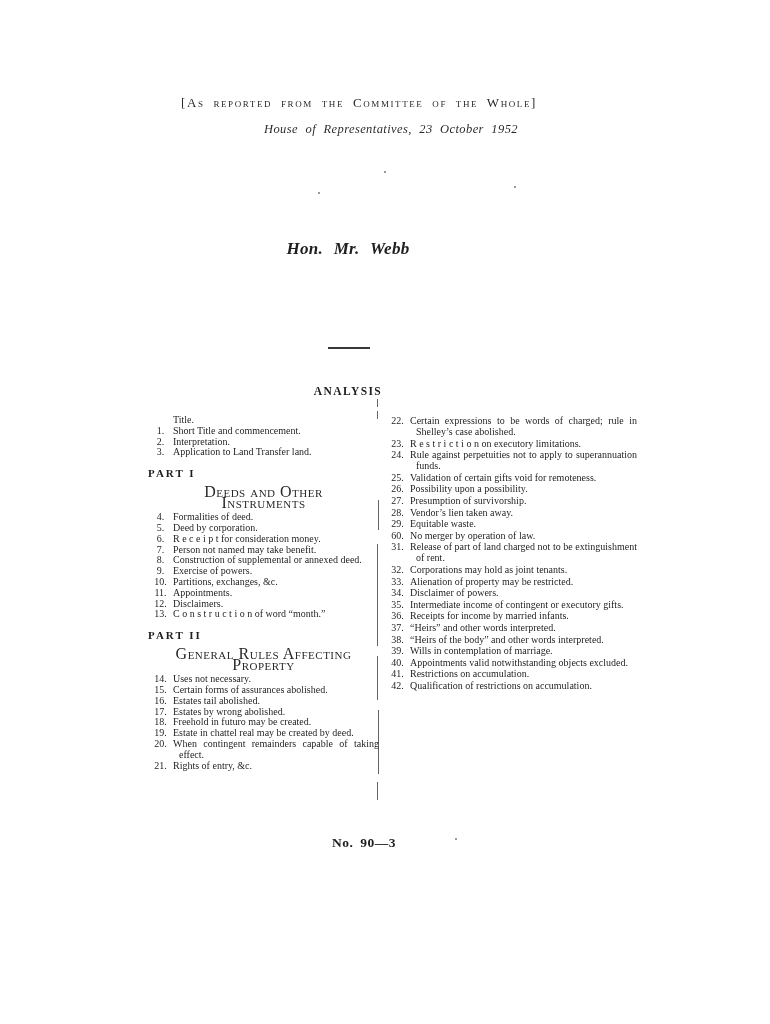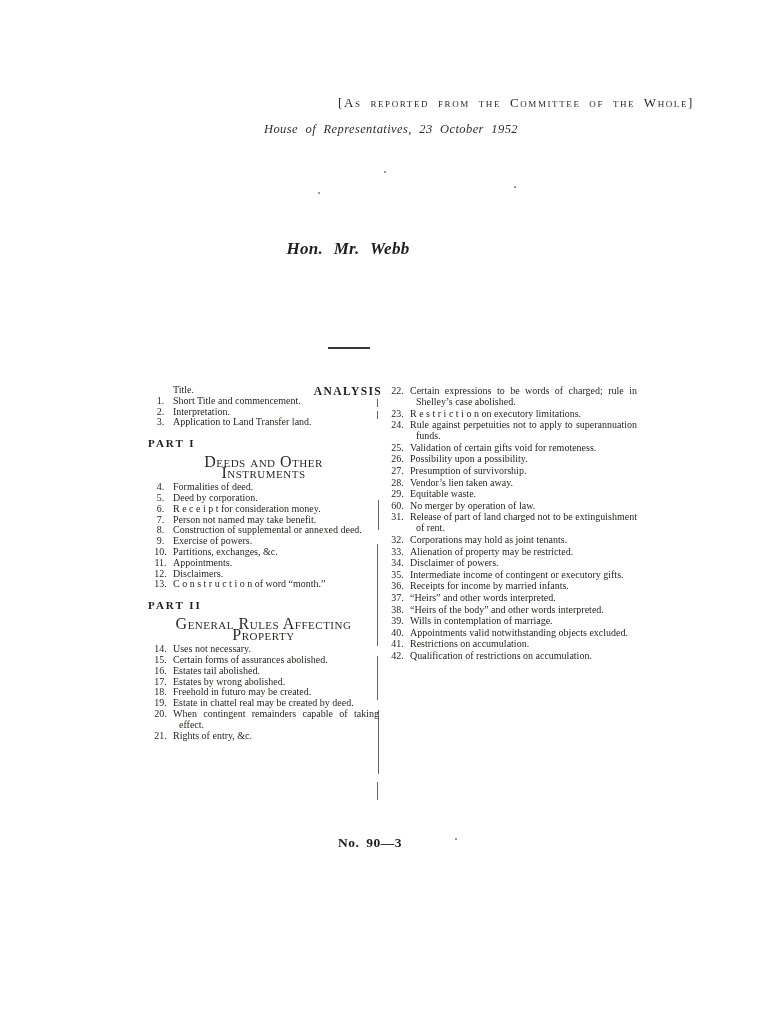--- a/index.html
+++ b/index.html
@@ -9,25 +9,24 @@
     background:#fdfdfc;
     overflow:hidden;
     font-family:"Liberation Serif","DejaVu Serif",serif;
     color:#242424;
     filter:blur(0.25px) contrast(1.05);
   }
   .abs{position:absolute;}
   .center{text-align:center;}
 
   .reported{
-    top:95px;left:0;width:694px;
+    top:95px;left:12px;width:694px;
     font-variant:small-caps;
     font-size:13px;letter-spacing:1.6px;word-spacing:4px;
     color:#2b2b2b;
-    text-align:right;
   }
   .session{
     top:122px;left:6px;width:770px;
     font-style:italic;
     font-size:12.5px;letter-spacing:0.4px;word-spacing:4px;
     color:#2e2e2e;
   }
   .presenter{
     top:239px;left:0;width:696px;
     font-style:italic;font-weight:bold;
@@ -41,26 +40,26 @@
   }
   .title-rule{
     top:347px;left:328px;width:42px;height:2px;
     background:#3a3a3a;
   }
   .analysis-head{
     top:385px;left:0;width:696px;
     font-size:11.5px;font-weight:bold;letter-spacing:1.4px;
   }
   .footer-num{
-    top:835px;left:10px;width:720px;
+    top:835px;left:4px;width:720px;
     font-size:13.5px;font-weight:bold;letter-spacing:0.5px;word-spacing:3px;
   }
 
   .columns{
-    top:385px;left:148px;width:492px;height:445px;font-family:Liberation Serif, serif;
+    top:415px;left:148px;width:492px;height:445px;font-family:Liberation Serif, serif;
   }
   .col{position:absolute;top:0;}
   .col-left{left:0;width:231px;}
   .col-right{left:237px;width:252px;}
 
   .entry{
     font-size:10px;line-height:10.8px;
     text-align:justify;
     padding-left:31px;text-indent:-27px;
     color:#262626;

